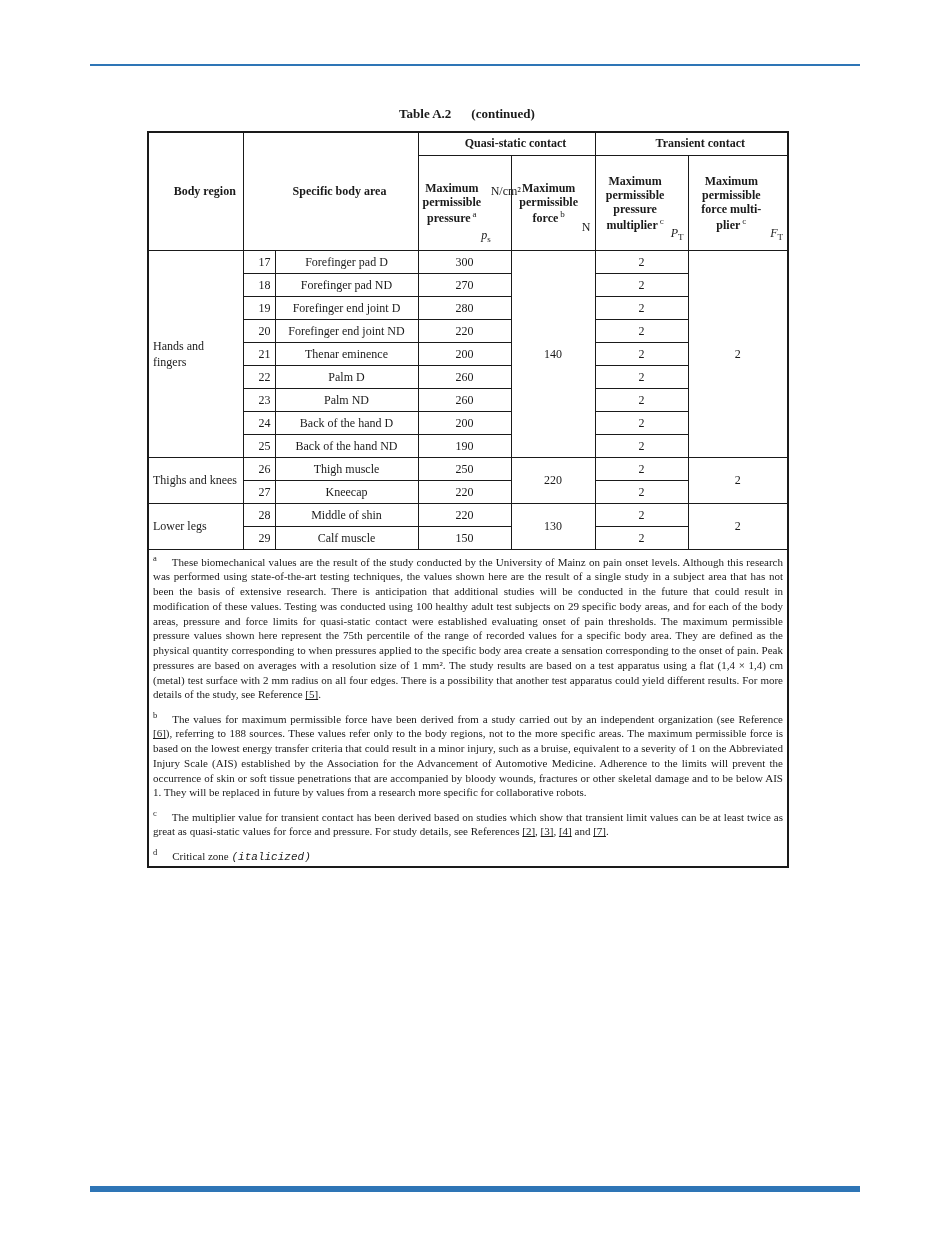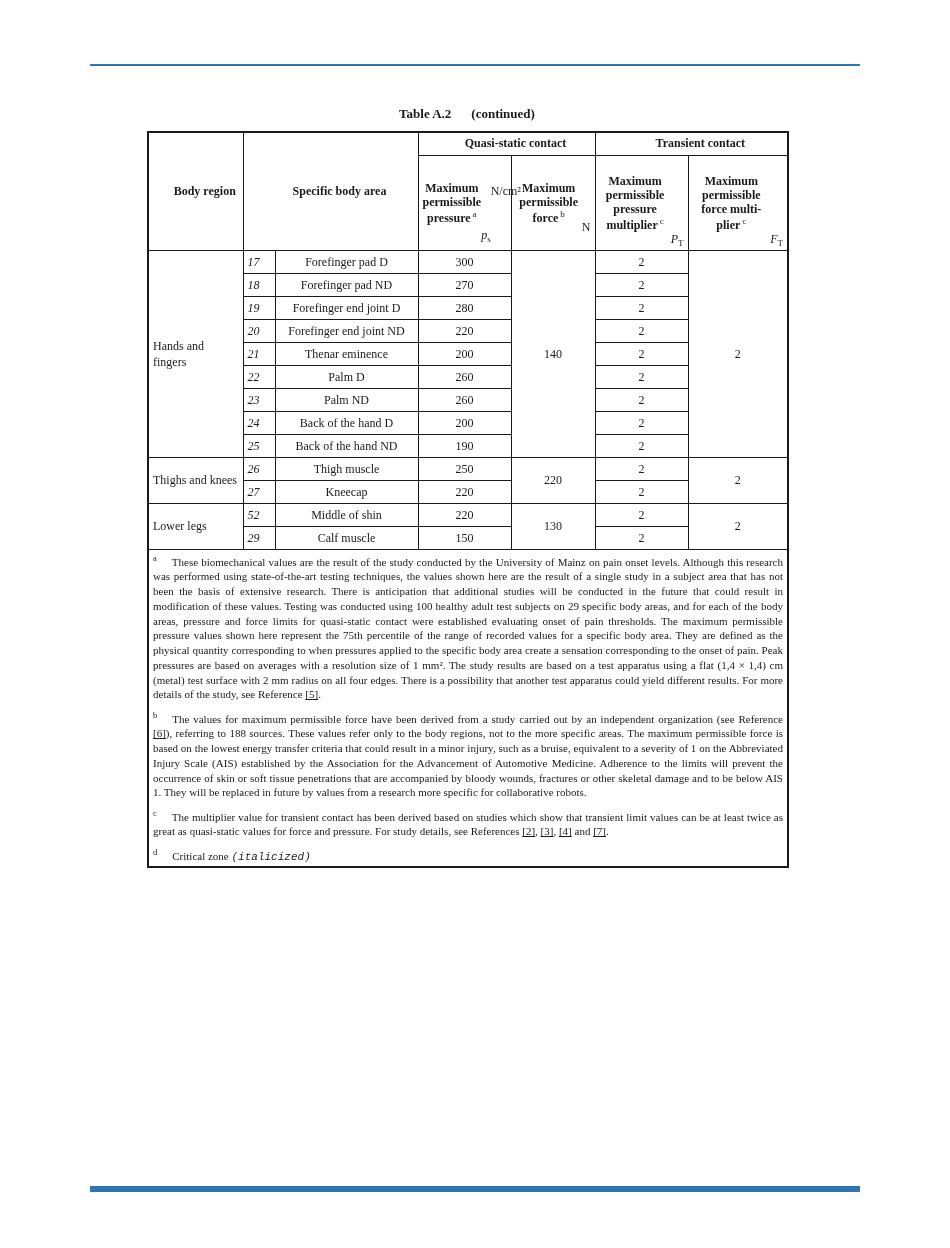--- a/index.html
+++ b/index.html
@@ -22,24 +22,24 @@
   thead th { font-weight:bold; text-align:center; vertical-align:middle; line-height:1.15; }
   thead .row1 th { height:20px;padding-left:22px; }
   .th-col { height:92px; vertical-align:top; padding:3px 2px 0 2px; }
   .h-flex { display:flex; flex-direction:row; align-items:center; height:100%; }
   .h-title { line-height:1.18; }
   .h-note { font-size:9px; font-weight:normal; margin-left:2px; }
   .h-sym { font-style:italic; font-weight:normal; margin-top:auto; padding-bottom:4px; }
   .h-sym sub, .h-sym-b sub { font-size:9px; font-style:normal; }
   .h-unit { font-weight:normal; padding-bottom:22px; }
   .h-unit-force { font-weight:normal; margin-top:auto; padding-bottom:14px; }
-  .h-sym-b { font-style:italic; font-weight:normal; margin-top:auto; }
+  .h-sym-b { font-style:italic; font-weight:normal; margin-top:auto; padding-bottom:6px; }
 
   tbody td { height:20px; line-height:1.2; }
-  td.num { text-align:left;font-style:italic; }
+  td.num { text-align:right; }
   td.area { text-align:center; }
   td.val { text-align:center;margin-left:43px; }
   td.region { text-align:left; vertical-align:middle; line-height:1.35; padding-left:5px;margin-left:34px; }
 
   .fn-cell { padding:2px 7px 8px 7px; vertical-align:top; }
   .footnote { font-size:11px; line-height:1.34; text-align:justify; margin:8px 0 0 0; }
   .footnote.first { margin-top:2px; }
   .fn-letter { font-size:8.5px; margin-right:15px; }
   .ref-link { text-decoration:underline; cursor:pointer; }
   .italic { font-style:italic;font-family:Liberation Mono, monospace; }
@@ -168,21 +168,21 @@
             <td class="val" rowspan="2">2</td>
           </tr>
           <tr>
             <td class="num">27</td>
             <td class="area">Kneecap</td>
             <td class="val">220</td>
             <td class="val">2</td>
           </tr>
           <tr>
             <td class="region" rowspan="2">Lower legs</td>
-            <td class="num">52</td>
+            <td class="num">28</td>
             <td class="area">Middle of shin</td>
             <td class="val">220</td>
             <td class="val" rowspan="2">130</td>
             <td class="val">2</td>
             <td class="val" rowspan="2">2</td>
           </tr>
           <tr>
             <td class="num">29</td>
             <td class="area">Calf muscle</td>
             <td class="val">150</td>

